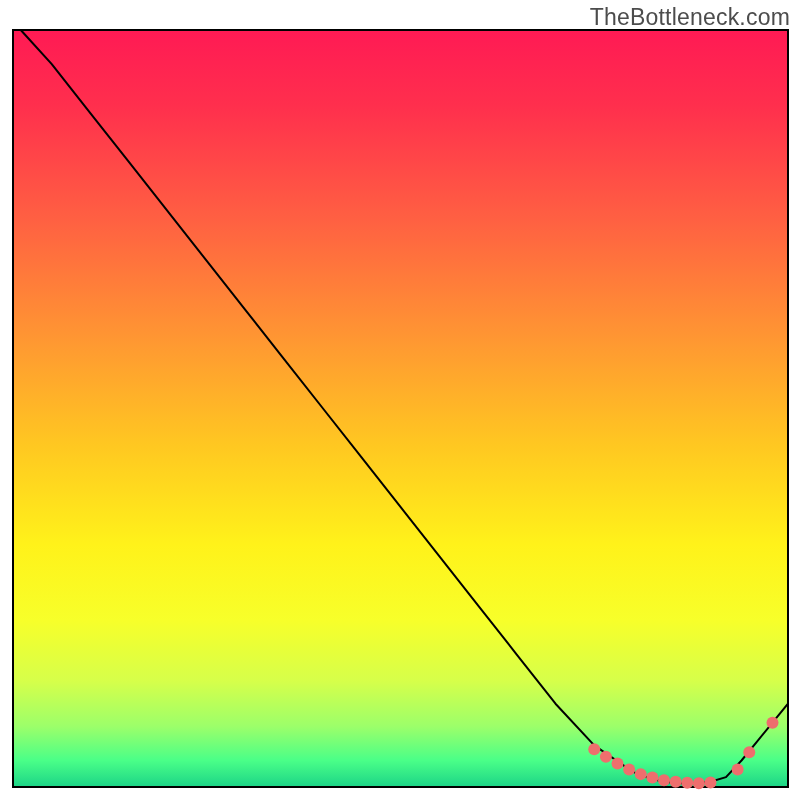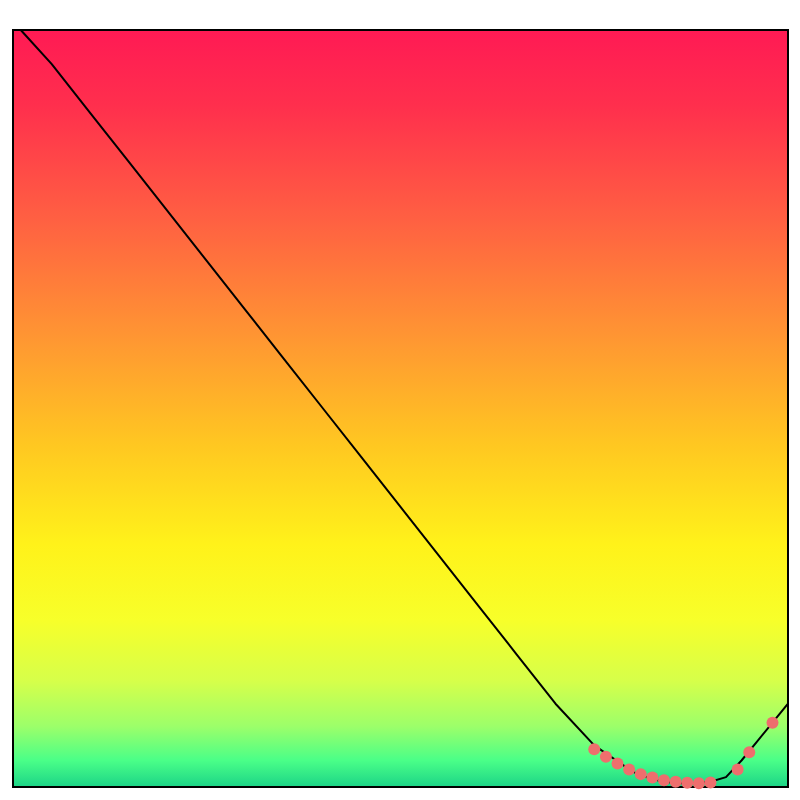--- a/index.html
+++ b/index.html
@@ -27,20 +27,21 @@
     z-index: 5;
   }
   svg {
     display: block;
   }
 </style>
 </head>
 <body>
 
 <div class="chart-wrap">
+  <div class="watermark">TheBottleneck.com</div>
 
   <svg id="chart-svg" width="800" height="800" viewBox="0 0 800 800">
     <defs>
       <linearGradient id="bg-grad" x1="0" y1="0" x2="0" y2="1">
           <stop offset="0%" stop-color="#ff1a54"></stop>
           <stop offset="10%" stop-color="#ff2f4d"></stop>
           <stop offset="25%" stop-color="#ff6042"></stop>
           <stop offset="40%" stop-color="#ff9433"></stop>
           <stop offset="55.00000000000001%" stop-color="#ffc821"></stop>
           <stop offset="68%" stop-color="#fff21a"></stop>

